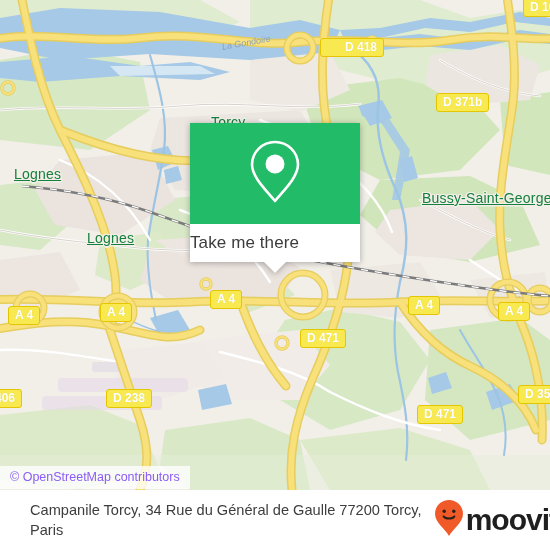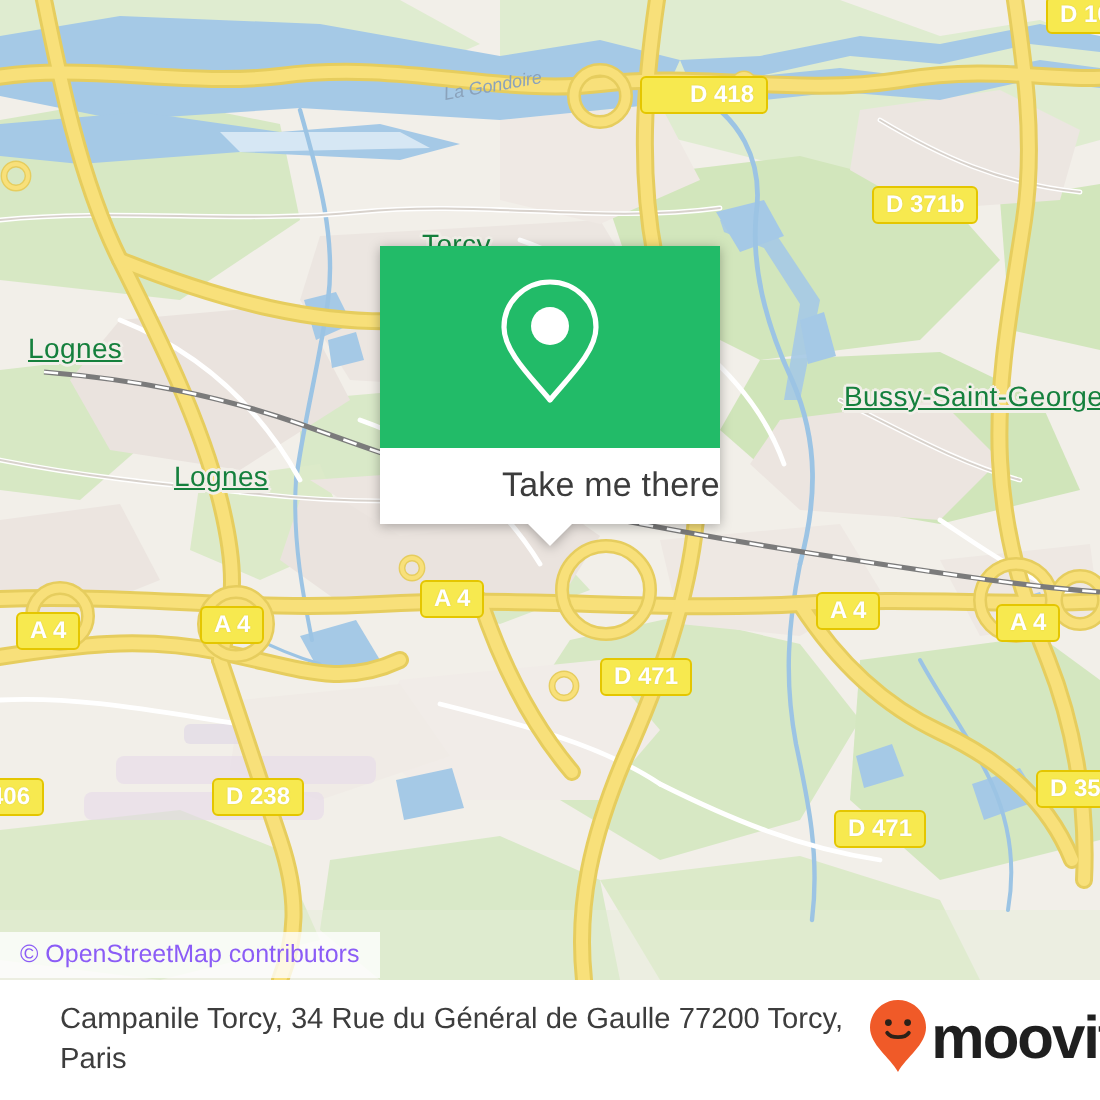--- a/index.html
+++ b/index.html
@@ -45,21 +45,21 @@
   .popup{
     position:absolute;left:190px;top:123px;width:170px;
     filter:drop-shadow(0 1px 3px rgba(0,0,0,.30));
   }
   .popup-head{
     height:101px;background:#22bb68;display:flex;align-items:center;
     justify-content:center;
   }
   .popup-body{
     background:#ffffff;height:38px;display:flex;align-items:center;
-    justify-content:flex-end;
+    justify-content:flex-start;
   }
   .popup-body span{color:#3c3c3c;font-size:17px;letter-spacing:.1px;}
   .popup-tail{
     width:0;height:0;margin:0 auto;
     border-left:11px solid transparent;border-right:11px solid transparent;
     border-top:11px solid #ffffff;
   }
 
   
   .attrib{

